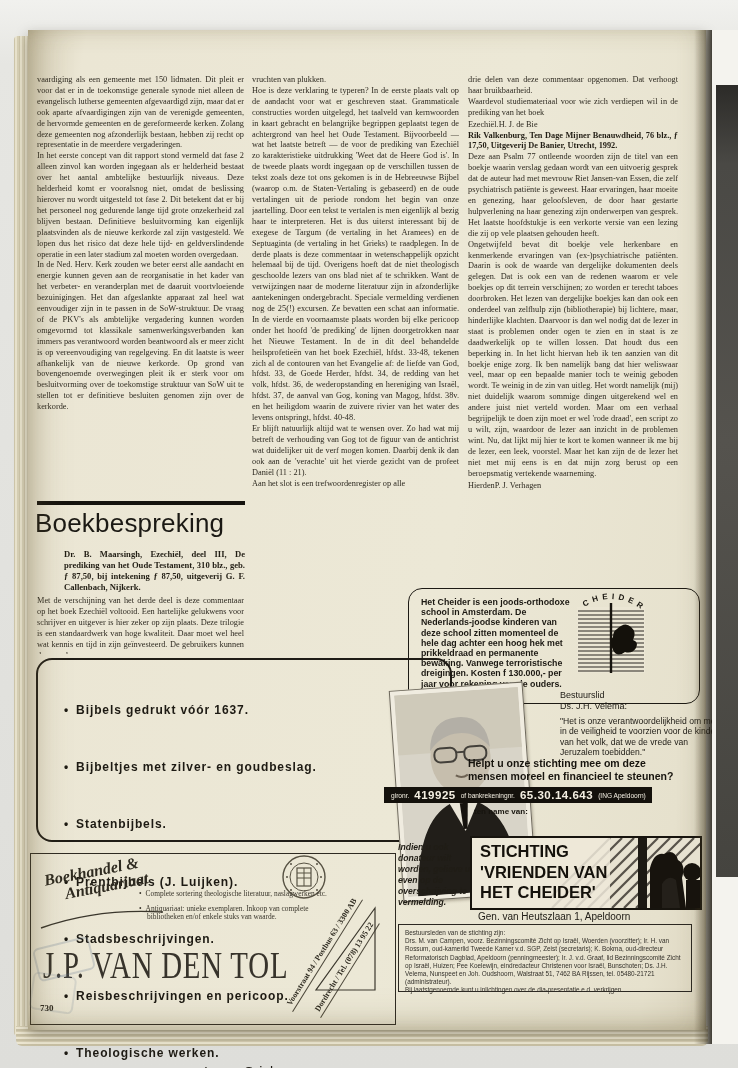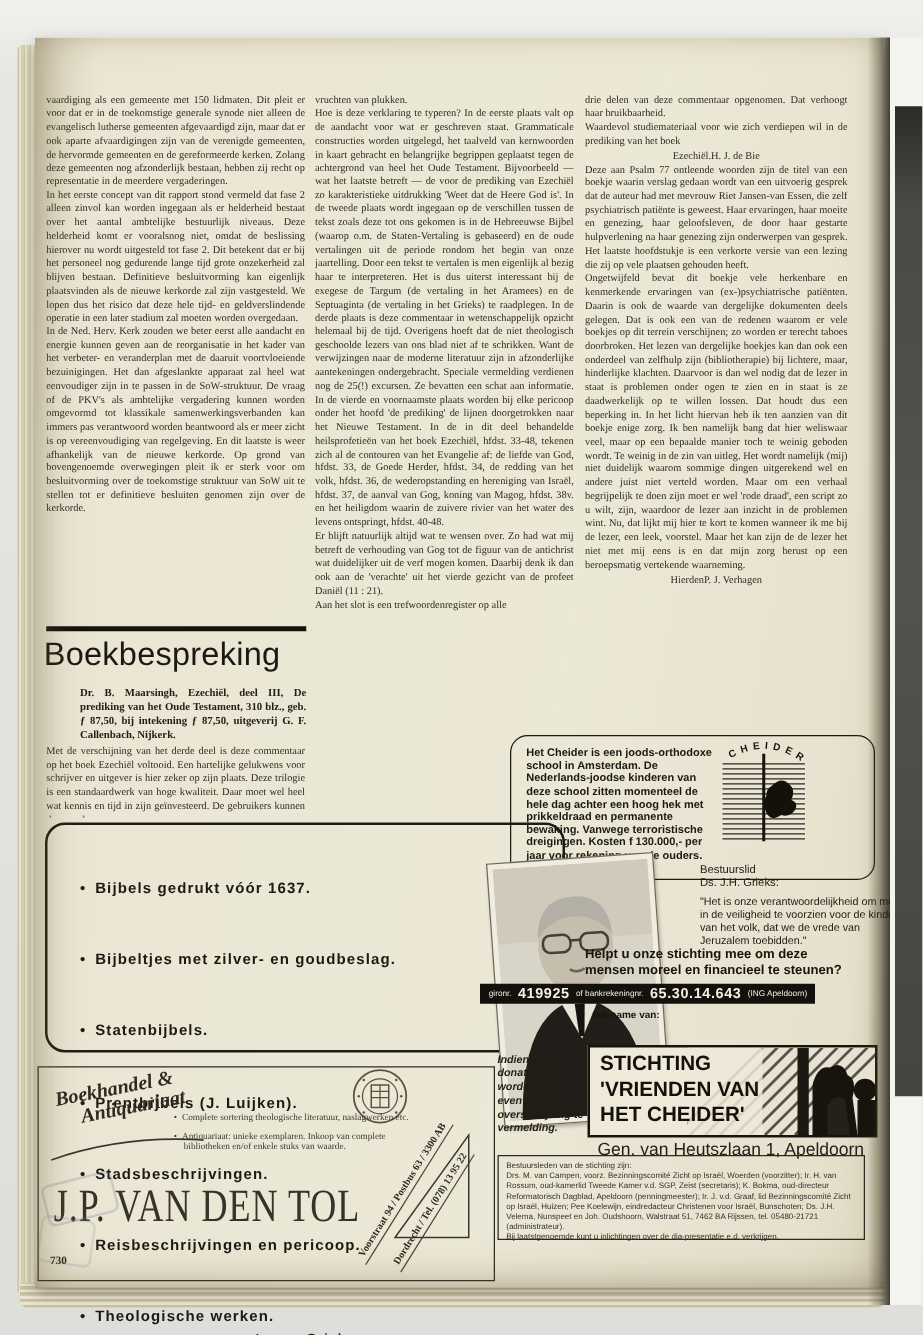--- a/index.html
+++ b/index.html
@@ -29,21 +29,21 @@
     background:linear-gradient(180deg,#2c2b28 0%,#4a4945 10%,#55534e 45%,#45443f 100%);}
   
   .col{position:absolute;font-size:8.3px;line-height:10.9px;color:#2e2a21;
     text-align:justify;overflow:hidden;}
   .col p{margin:0;}
   .rule{position:absolute;background:#15130e;}
   .bb-heading{position:absolute;font-family:"Liberation Sans",sans-serif;
     font-size:26px;line-height:33px;color:#1b1914;letter-spacing:.2px;}
   .bookhead{position:absolute;font-weight:bold;font-size:8.6px;line-height:11px;
     color:#211d14;text-align:justify;}
-  .sig-row{display:flex;justify-content:center;margin-top:1px;}
+  .sig-row{display:flex;justify-content:flex-start;margin-top:1px;}
   .inline-head{font-weight:bold;text-align:justify;margin:1px 0 1px 26px;color:#211d14;}
   
   .librije{position:absolute;left:8px;top:628px;width:412px;height:180px;
     border:2px solid #1f1c16;border-radius:16px;font-family:"Liberation Sans",sans-serif;color:#1d1a13;}
   .librije ul{list-style:none;margin:12px 0 0 26px;padding:0;}
   .librije li{font-size:12px;font-weight:bold;letter-spacing:.9px;line-height:13.2px;margin-top:44px;}
   .librije li::before{content:"•";margin-right:7px;}
   .lib-tag{text-align:center;font-size:14px;margin-top:4px;}
   .lib-brandrow{text-align:right;margin-top:2px;}
   .lib-prefix{font-size:13px;}
@@ -70,21 +70,21 @@
   .giro .sm{font-size:6.6px;}
   .giro .num{font-size:11.5px;font-weight:bold;letter-spacing:.5px;}
   .tenname{position:absolute;left:446px;top:777px;font-weight:bold;font-size:8px;color:#17140e;}
   .donor{position:absolute;left:370px;top:812px;width:86px;font-style:italic;font-weight:bold;
     font-size:8.6px;line-height:11px;color:#201d16;}
   .stichting{position:absolute;left:442px;top:806px;width:228px;height:70px;
     border:2px solid #17140e;background:#eee9d9;overflow:hidden;}
   .stich-text{position:absolute;left:8px;top:3px;font-weight:bold;font-size:16.5px;
     line-height:20.5px;color:#14110b;z-index:2;}
   .stich-img{position:absolute;right:0;top:0;z-index:1;}
-  .stich-addr{position:absolute;left:450px;top:881px;font-size:14px;color:#23201a;}
+  .stich-addr{position:absolute;left:450px;top:881px;font-size:10px;color:#23201a;}
   .fineprint{position:absolute;left:370px;top:894px;width:294px;height:68px;
     border:1px solid #2c2822;padding:4px 6px;box-sizing:border-box;
     font-size:6.4px;line-height:8.2px;color:#33302a;}
   
   .tol{position:absolute;left:2px;top:823px;width:364px;height:170px;border:1.5px solid #2e2a22;}
   .tol-script{position:absolute;left:14px;top:8px;transform:rotate(-11deg);
     font-style:italic;font-weight:bold;font-size:16px;line-height:17px;color:#2e2a20;}
   .tol-script .l2{margin-left:18px;}
   .tol-swash{position:absolute;left:6px;top:52px;}
   .tol-seal{position:absolute;left:250px;top:0px;}
@@ -132,20 +132,21 @@
       <p>Aan het slot is een trefwoordenregister op alle</p>
     </div>
 
     <div class="col" style="left:440px;top:45px;width:210px;height:578px;">
       <p>drie delen van deze commentaar opgenomen. Dat verhoogt haar bruikbaarheid.</p>
       <p>Waardevol studiemateriaal voor wie zich verdiepen wil in de prediking van het boek</p>
       <div class="sig-row">
         <span>Ezechiël.</span>
         <span>H. J. de Bie</span>
       </div>
+      <p class="inline-head">Rik Valkenburg, Ten Dage Mijner Benauwdheid, 76 blz., ƒ 17,50, Uitgeverij De Banier, Utrecht, 1992.</p>
       <p>Deze aan Psalm 77 ontleende woorden zijn de titel van een boekje waarin verslag gedaan wordt van een uitvoerig gesprek dat de auteur had met mevrouw Riet Jansen-van Essen, die zelf psychiatrisch patiënte is geweest. Haar ervaringen, haar moeite en genezing, haar geloofsleven, de door haar gestarte hulpverlening na haar genezing zijn onderwerpen van gesprek. Het laatste hoofdstukje is een verkorte versie van een lezing die zij op vele plaatsen gehouden heeft.</p>
       <p>Ongetwijfeld bevat dit boekje vele herkenbare en kenmerkende ervaringen van (ex-)psychiatrische patiënten. Daarin is ook de waarde van dergelijke dokumenten deels gelegen. Dat is ook een van de redenen waarom er vele boekjes op dit terrein verschijnen; zo worden er terecht taboes doorbroken. Het lezen van dergelijke boekjes kan dan ook een onderdeel van zelfhulp zijn (bibliotherapie) bij lichtere, maar, hinderlijke klachten. Daarvoor is dan wel nodig dat de lezer in staat is problemen onder ogen te zien en in staat is ze daadwerkelijk op te willen lossen. Dat houdt dus een beperking in. In het licht hiervan heb ik ten aanzien van dit boekje enige zorg. Ik ben namelijk bang dat hier weliswaar veel, maar op een bepaalde manier toch te weinig geboden wordt. Te weinig in de zin van uitleg. Het wordt namelijk (mij) niet duidelijk waarom sommige dingen uitgerekend wel en andere juist niet verteld worden. Maar om een verhaal begrijpelijk te doen zijn moet er wel 'rode draad', een script zo u wilt, zijn, waardoor de lezer aan inzicht in de problemen wint. Nu, dat lijkt mij hier te kort te komen wanneer ik me bij de lezer, een leek, voorstel. Maar het kan zijn de de lezer het niet met mij eens is en dat mijn zorg berust op een beroepsmatig vertekende waarneming.</p>
       <div class="sig-row">
         <span>Hierden</span>
         <span>P. J. Verhagen</span>
       </div>
     </div>
 
     <div class="librije">
       <ul>
@@ -214,21 +215,21 @@
         <line x1="58" y1="61" x2="66" y2="61" stroke="#43403a" stroke-width="2"></line>
         <path d="M56,84 q6,4 12,0" stroke="#6e6354" stroke-width="2" fill="none"></path>
         <path d="M10,202 Q14,128 48,112 L62,120 L76,112 Q110,128 114,202 Z" fill="#211e19"></path>
         <path d="M48,112 L62,140 L76,112 L68,108 L56,108 Z" fill="#e8e4d6"></path>
         <path d="M58,112 L66,112 L64,138 L60,138 Z" fill="#16130e"></path>
       </svg>
     </div>
 
     <div class="bestuur sans">
       <div>Bestuurslid</div>
-      <div>Ds. J.H. Grieks:</div>
+      <div>Ds. J.H. Velema:</div>
     </div>
     <div class="quote sans">"Het is onze verantwoordelijkheid om mede in de veiligheid te voorzien voor de kinderen van het volk, dat we de vrede van Jeruzalem toebidden."</div>
     <div class="appeal sans">Helpt u onze stichting mee om deze mensen moreel en financieel te steunen?</div>
 
     <div class="giro sans">
       <span class="sm">gironr.</span>
       <span class="num">419925</span>
       <span class="sm">of bankrekeningnr.</span>
       <span class="num">65.30.14.643</span>
       <span class="sm">(ING Apeldoorn)</span>

